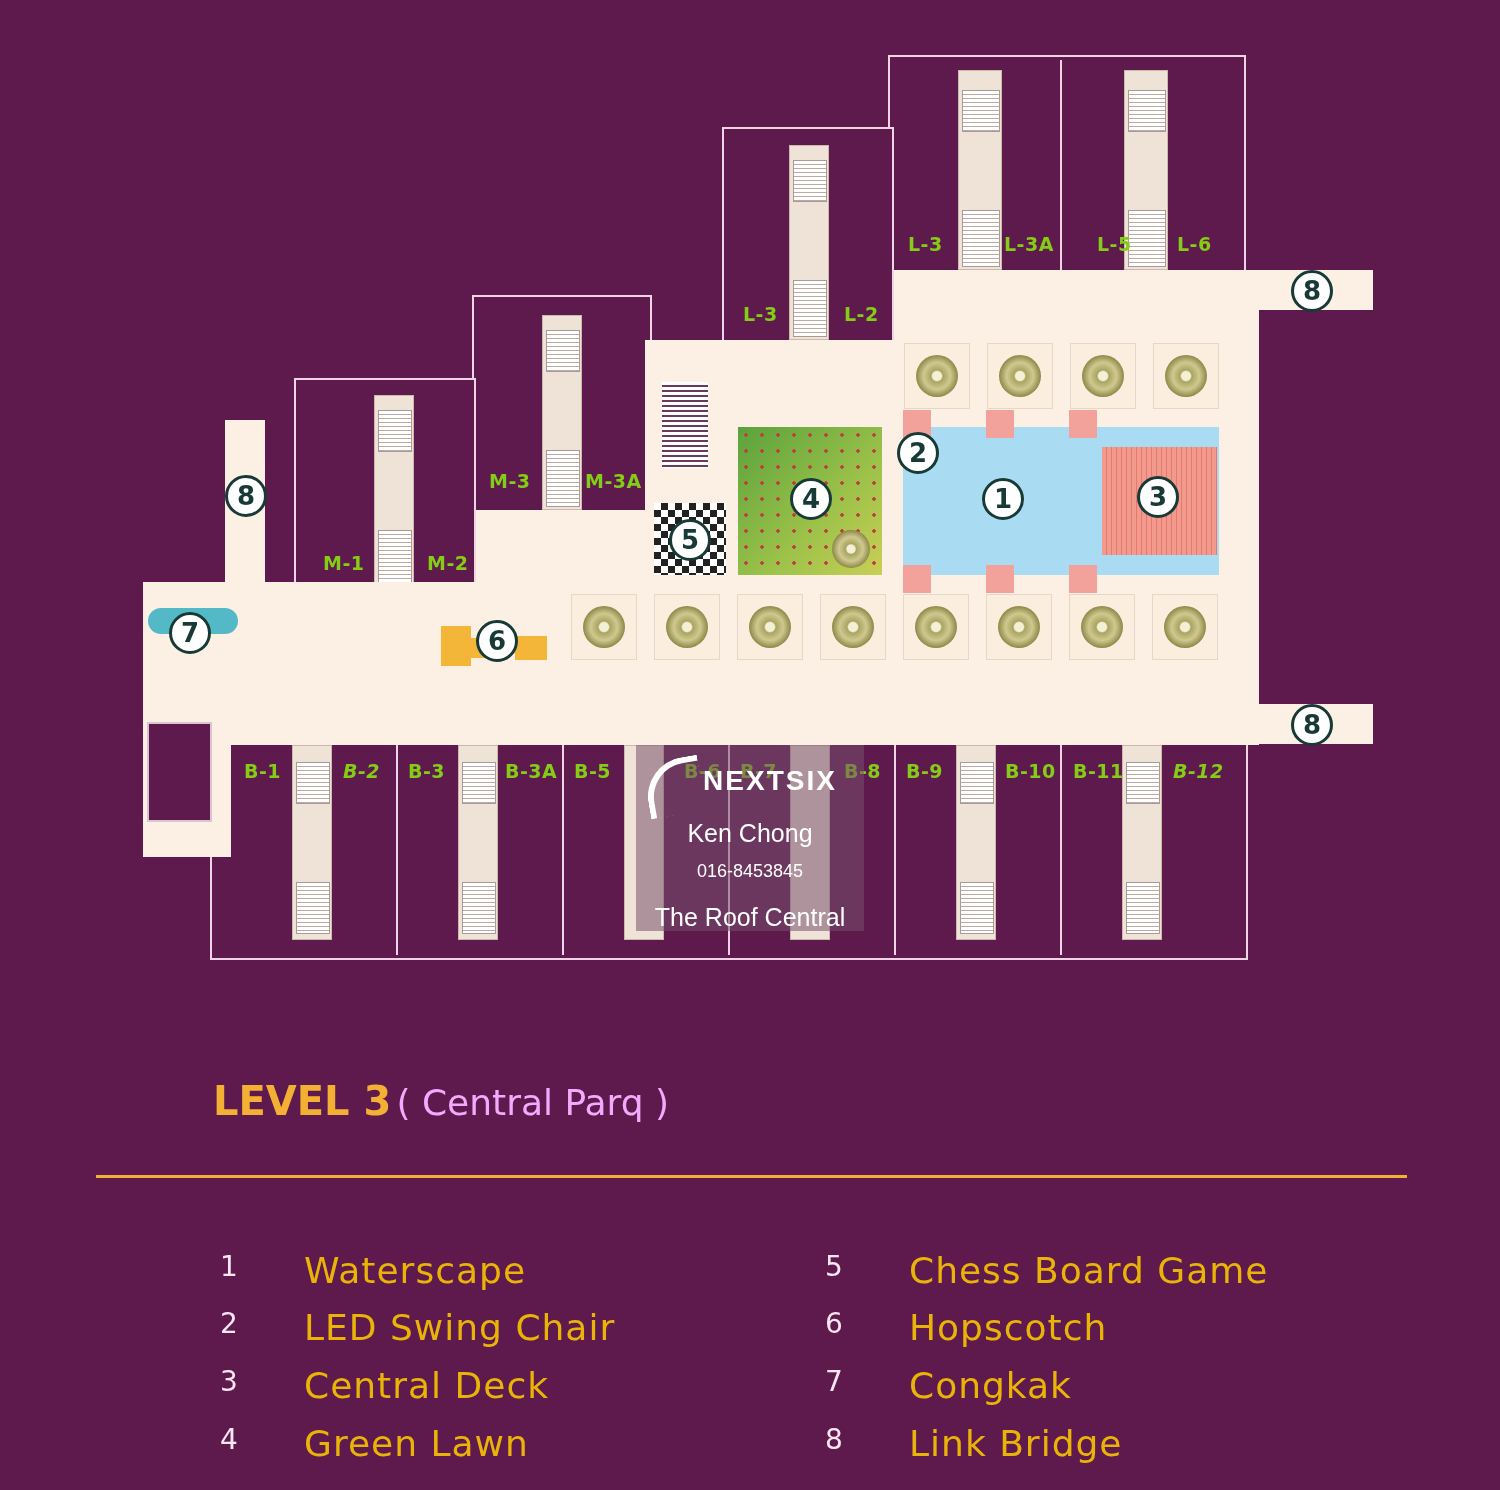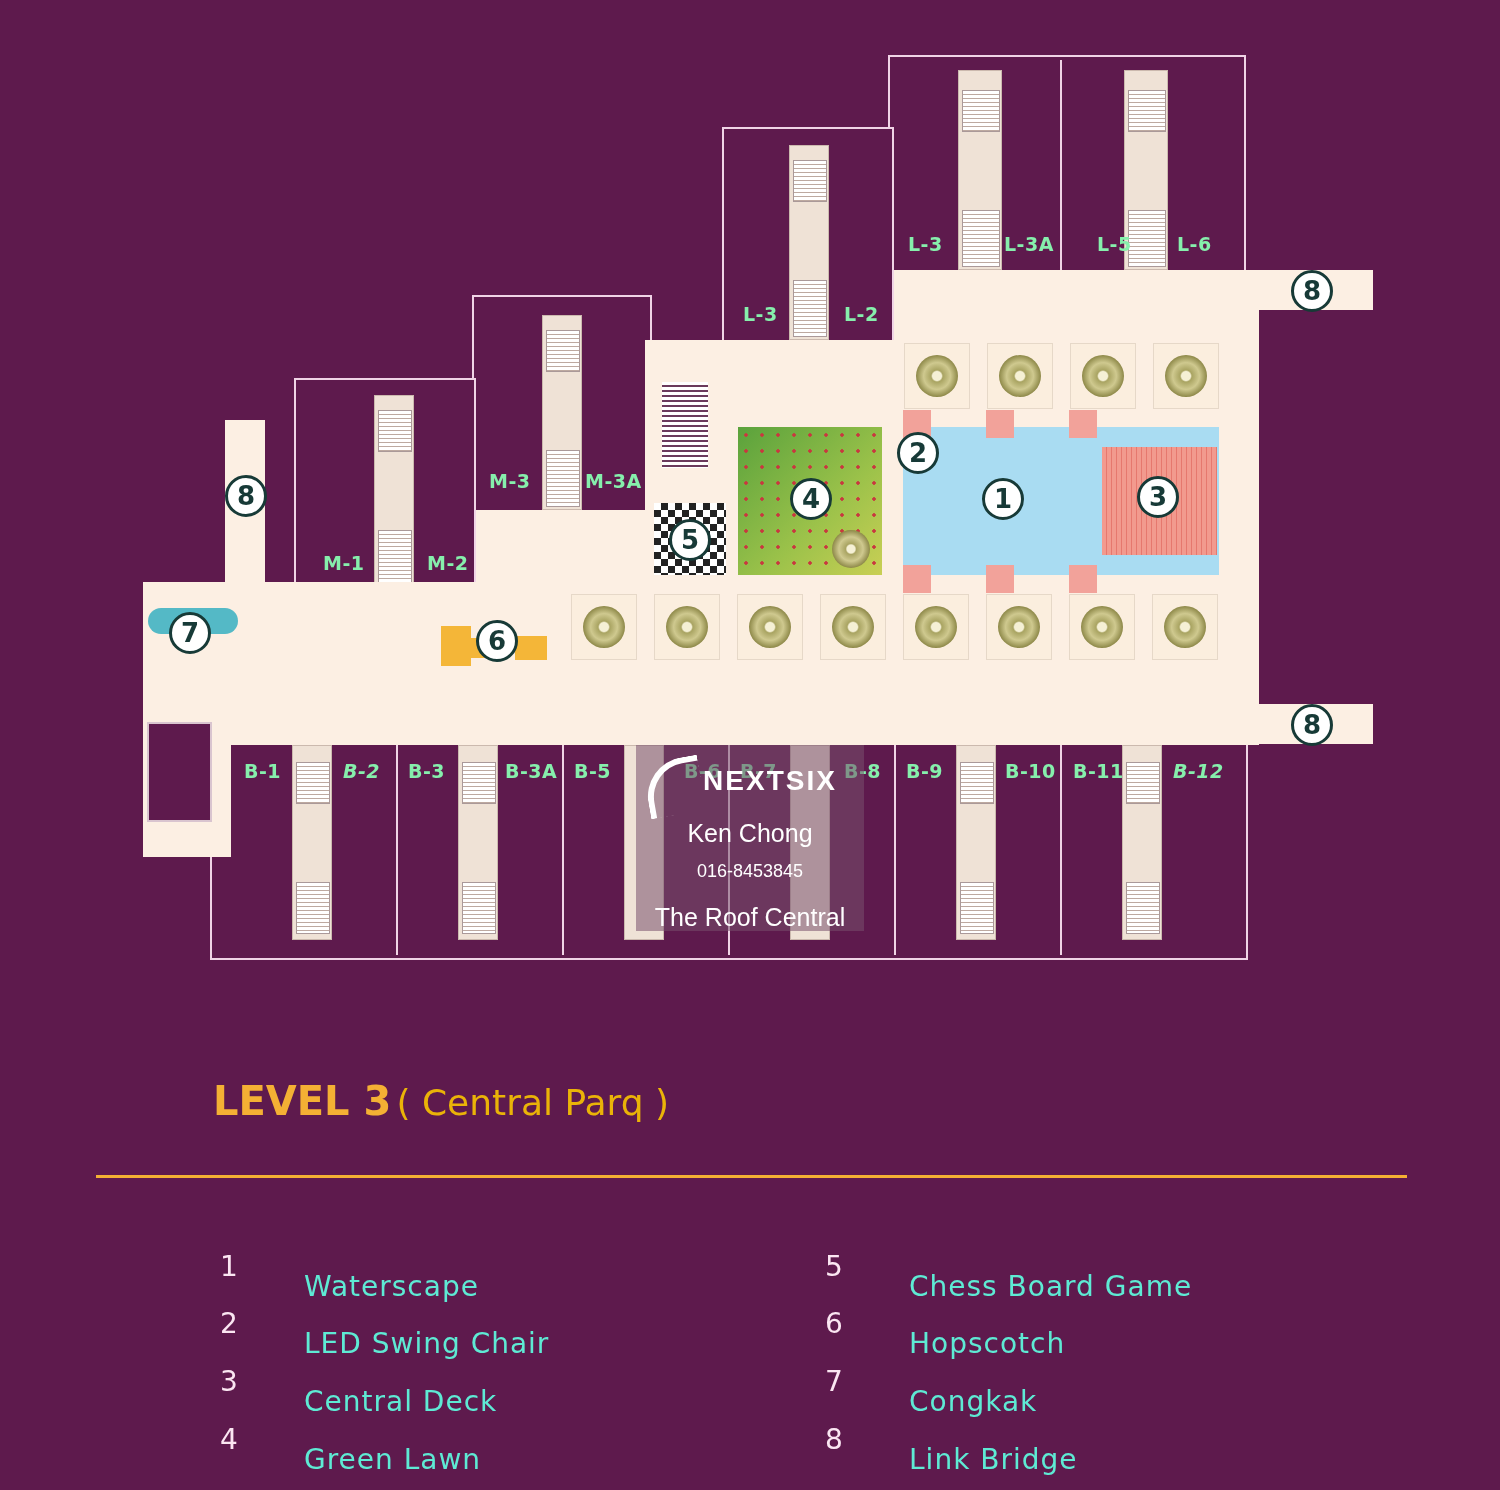--- a/index.html
+++ b/index.html
@@ -1,32 +1,32 @@
 <!DOCTYPE html>
 <html><head>
 <meta charset="utf-8">
 <style>
   html,body{margin:0;padding:0;}
   body{width:1500px;height:1490px;background:#5e1a4d;position:relative;overflow:hidden;font-family:"DejaVu Sans",sans-serif;}
   .abs{position:absolute;}
   .cream{background:#fcefe3;}
   .unit{position:absolute;border:2px solid #f0d4e6;box-sizing:border-box;background:#5e1a4d;}
-  .ulabel{position:absolute;color:#86efac;font-weight:bold;font-size:19px;font-family:"DejaVu Sans",sans-serif;letter-spacing:0.5px;}
+  .ulabel{position:absolute;color:#84cc16;font-weight:bold;font-size:19px;font-family:"DejaVu Sans",sans-serif;letter-spacing:0.5px;}
   .core{position:absolute;background:#efe2d6;border:1px solid #cbb9ae;box-sizing:border-box;}
   .stairs{position:absolute;background:repeating-linear-gradient(180deg,#fff 0 3px,#bda9a0 3px 4px);border:1px solid #a99;}
   .badge{position:absolute;width:42px;height:42px;border-radius:50%;background:#fff;border:3px solid #173a37;box-sizing:border-box;display:flex;align-items:center;justify-content:center;color:#173a37;font-size:26px;font-weight:bold;font-family:"DejaVu Sans",sans-serif;}
   .planter{position:absolute;width:64px;height:64px;border:1px solid #e6d8c8;background:#fbeede;display:flex;align-items:center;justify-content:center;}
   .tree{width:42px;height:42px;border-radius:50%;background:radial-gradient(circle,#f5f0d5 0 15%,#a9a462 20%,#cfc98f 45%,#8f8a4a 70%,#b8b27a 100%);}
   .pink{position:absolute;width:28px;height:28px;background:#f2a29a;}
   .title{position:absolute;left:213px;top:1078px;color:#f4b034;}
   .title .main{font-size:40px;font-weight:bold;font-family:"DejaVu Sans",sans-serif;}
-  .title .sub{font-size:36px;color:#eab308;font-family:"DejaVu Sans",sans-serif;}
+  .title .sub{font-size:36px;color:#f0abfc;font-family:"DejaVu Sans",sans-serif;}
   .rule{position:absolute;left:96px;top:1175px;width:1311px;height:3px;background:#f4b034;}
   .legend-num{position:absolute;color:#fbe6f2;font-size:28px;font-family:"DejaVu Sans",sans-serif;}
-  .legend-lbl{position:absolute;color:#5eead4;font-size:28px;letter-spacing:1px;font-family:"DejaVu Sans",sans-serif;margin-top:20px;}
+  .legend-lbl{position:absolute;color:#eab308;font-size:36px;letter-spacing:1px;font-family:"DejaVu Sans",sans-serif;}
   .wm{position:absolute;left:636px;top:745px;width:228px;height:186px;background:rgba(120,80,110,0.55);}
   .wm .t{position:absolute;width:100%;text-align:center;color:#fff;font-family:"Liberation Sans",sans-serif;}
 </style>
 </head>
 <body>
 
 <div>
 
   <div class="unit" style="left:888px;top:55px;width:358px;height:220px;"></div>
   <div class="unit" style="left:722px;top:127px;width:172px;height:220px;"></div>

